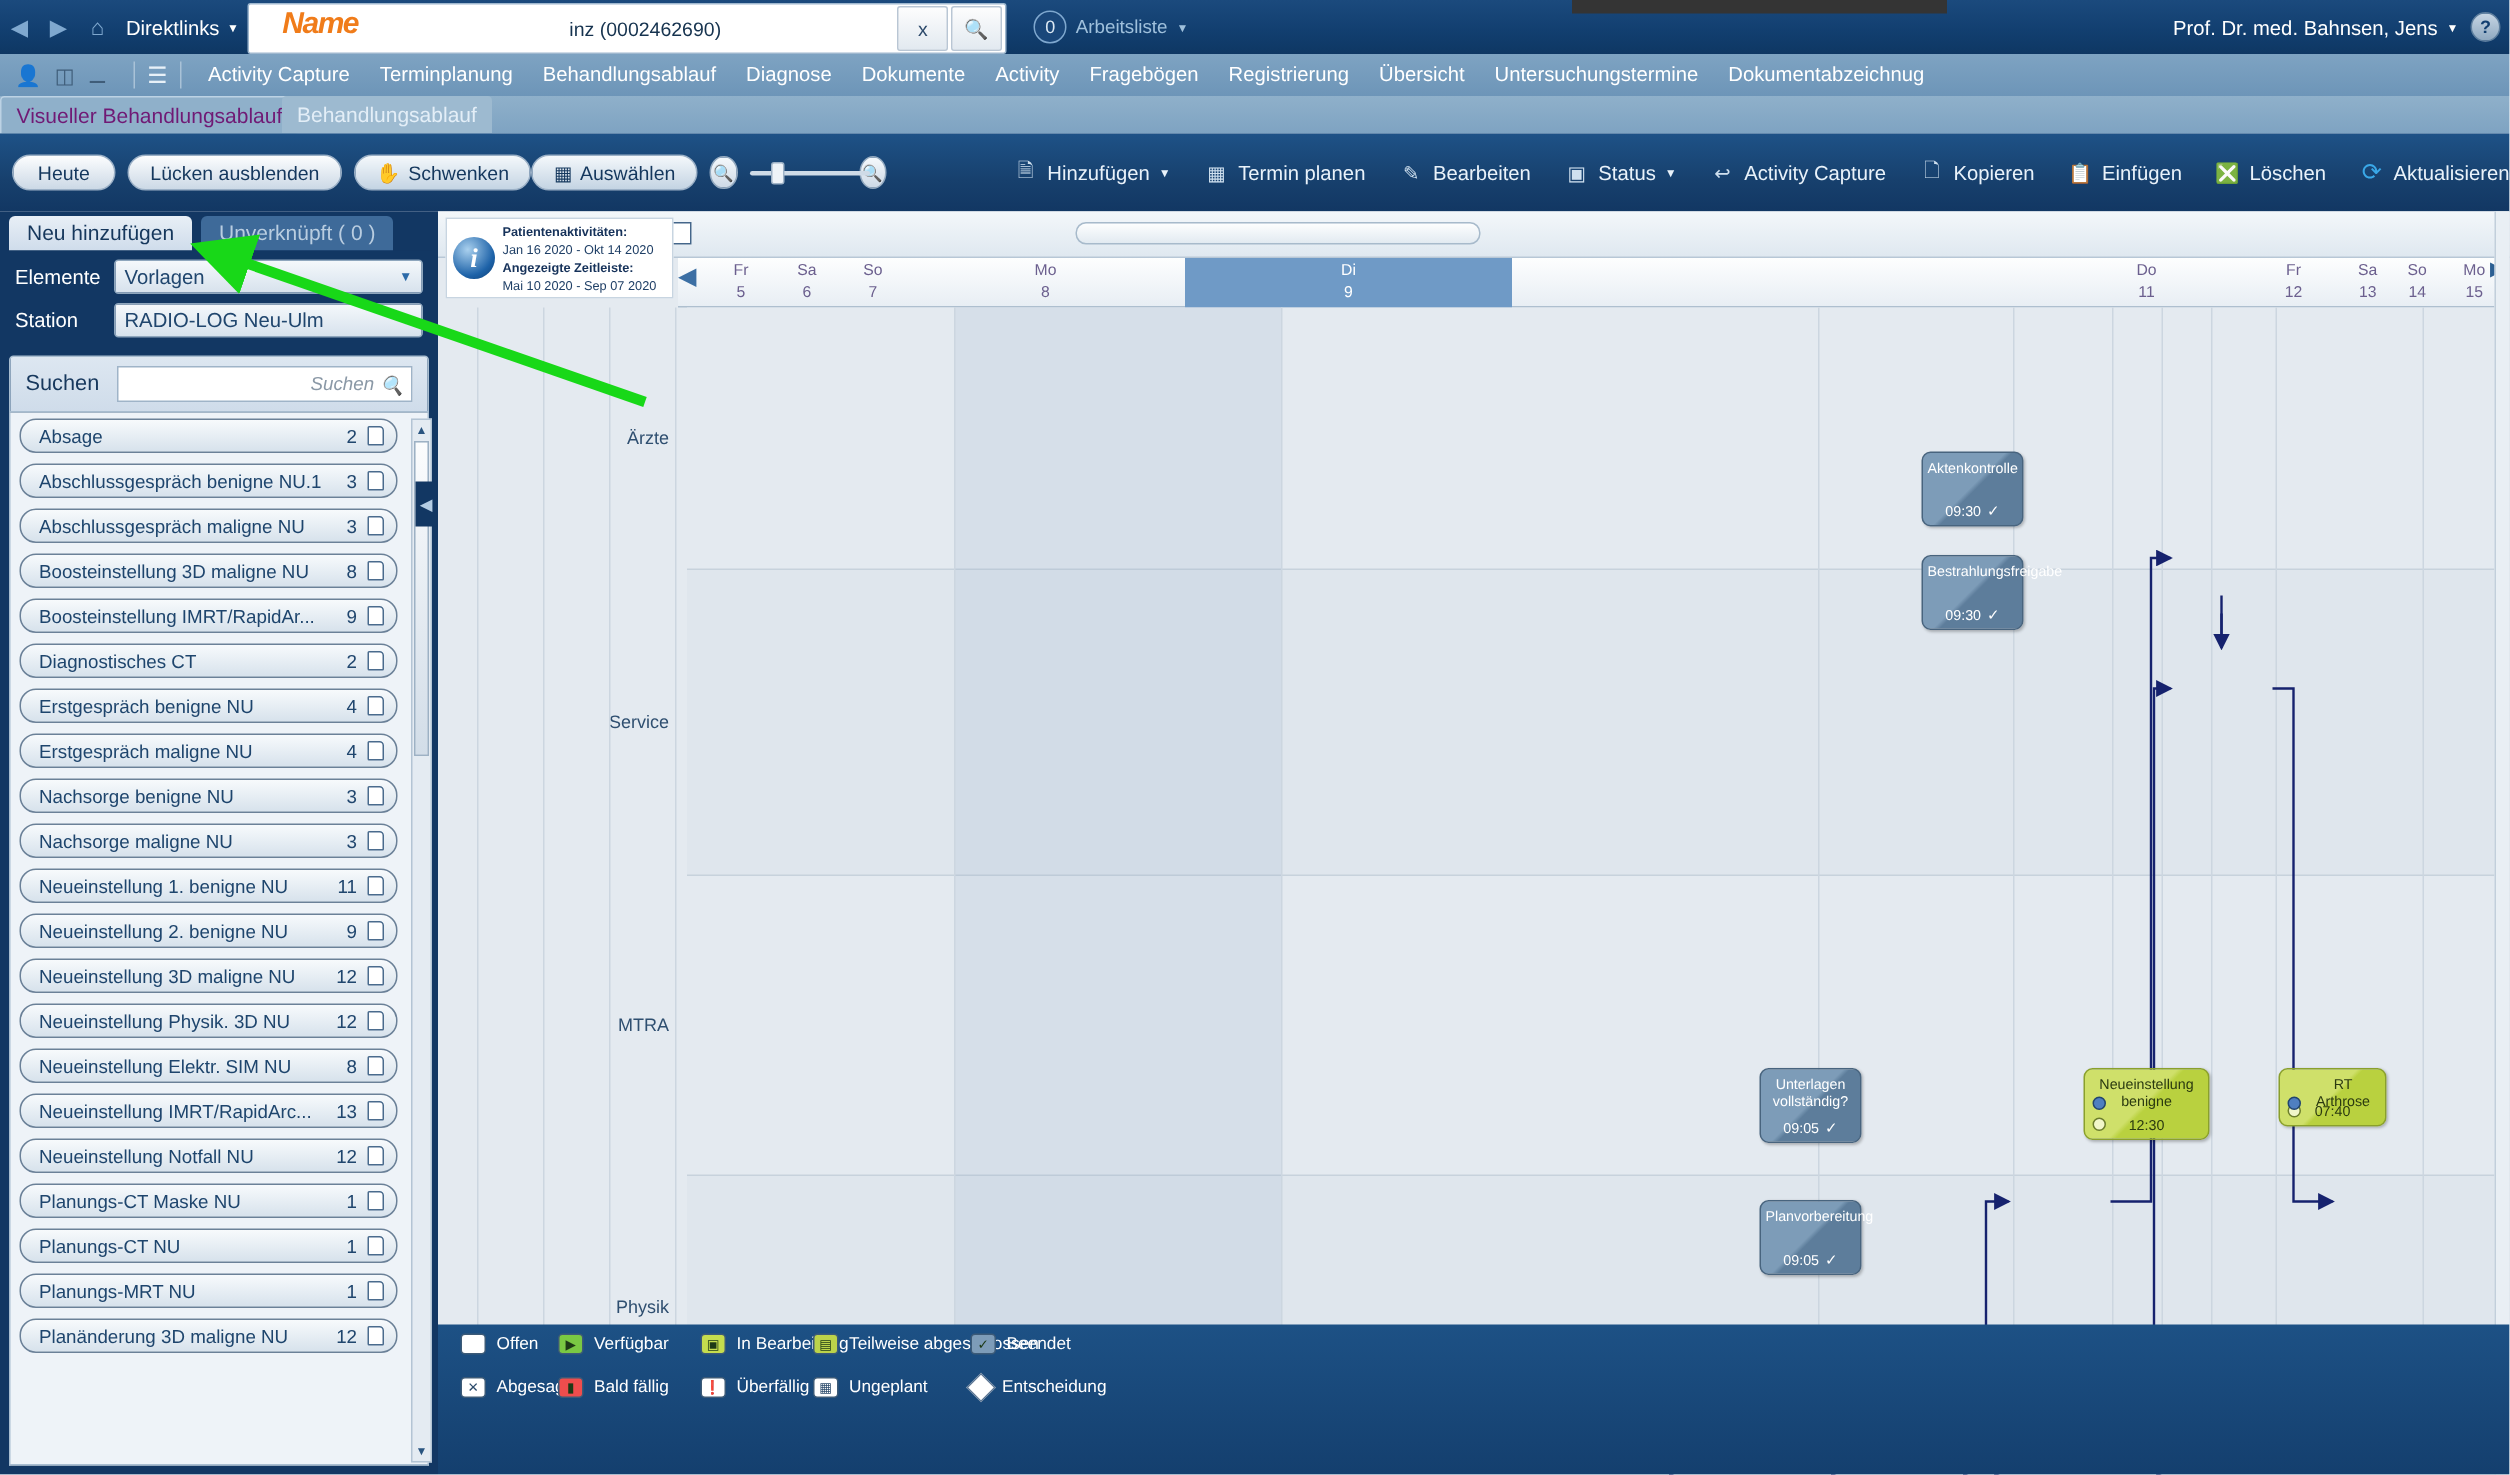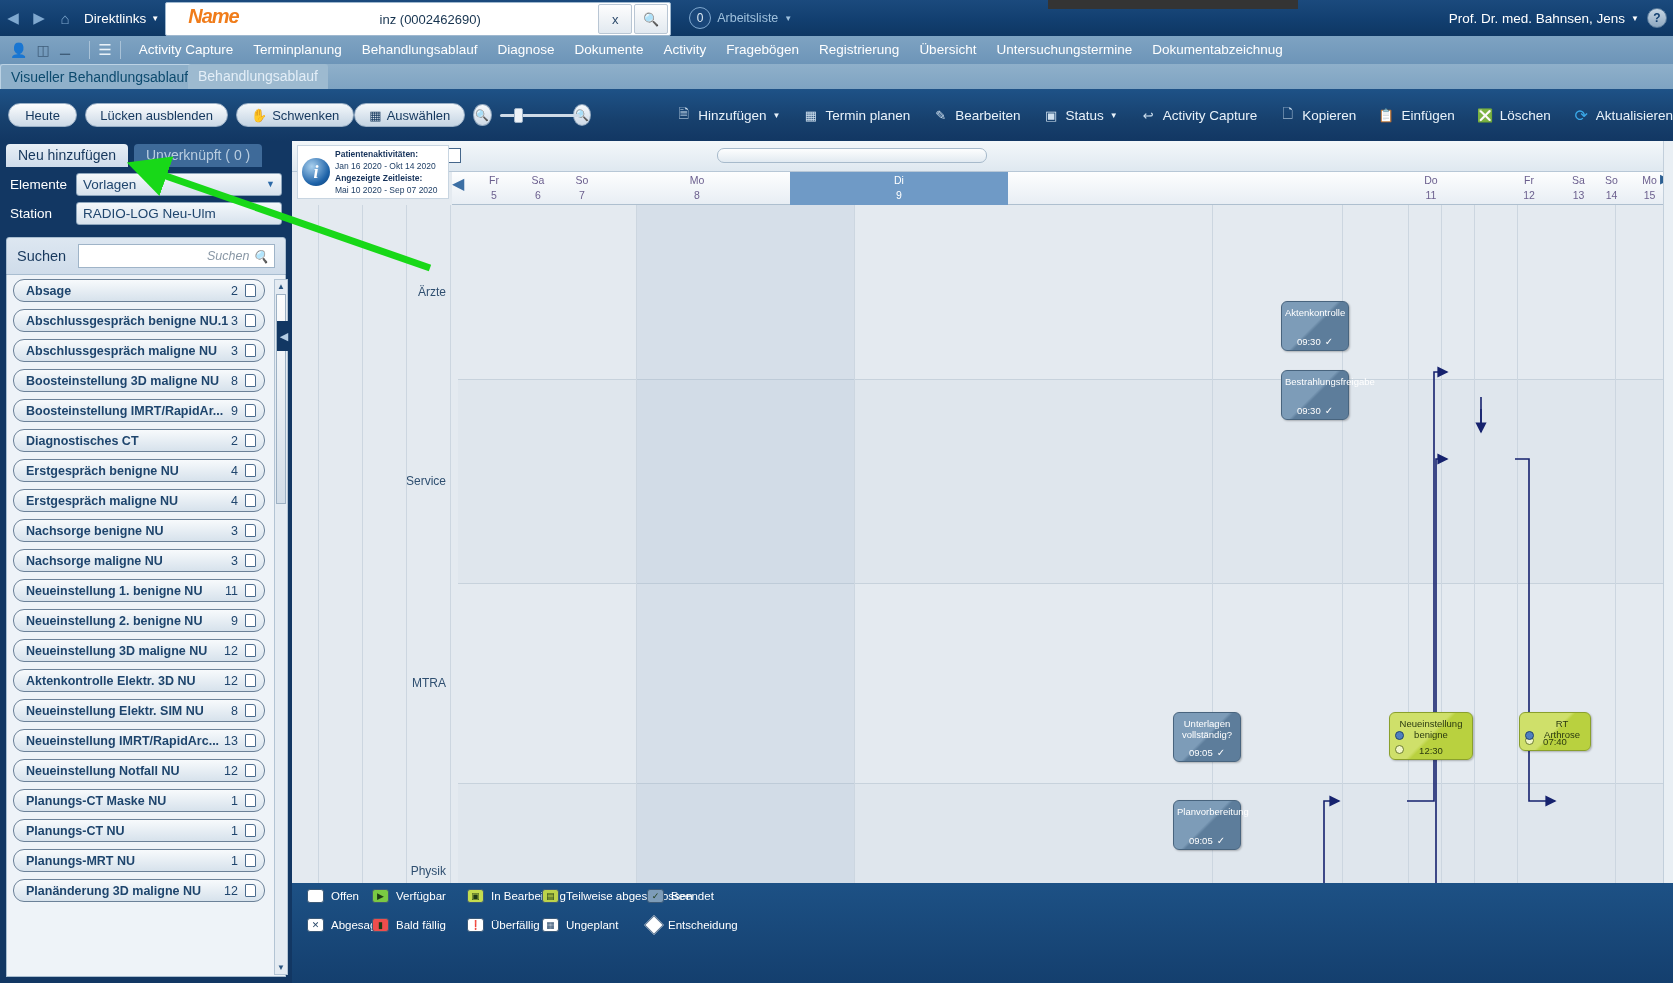--- a/index.html
+++ b/index.html
@@ -48,21 +48,21 @@
   .mb-icons { display:flex; align-items:center; gap:9px; padding:0 10px; }
   .mb-icons span { color:#3f5d79; font-size:14px; }
   .mb-sep { width:1px; height:18px; background:#a9c2d7; margin:0 8px; }
   .menuitem { padding:0 10px; white-space:nowrap; line-height:28px; }
 
   
   .tabsrow { position:absolute; left:0; top:64px; width:1673px; height:25px;
     background:linear-gradient(180deg,#8fb0ca,#7ea3c2); }
   .tab { position:absolute; top:0; height:25px; line-height:25px;
     font-size:14px; padding:0 10px; border-radius:3px 3px 0 0; white-space:nowrap;}
-  .tab.active { left:0; background:#8fb0ca; color:#0c4a6e; border-top:1px solid #bcd2e4;
+  .tab.active { left:0; background:#8fb0ca; color:#701a75; border-top:1px solid #bcd2e4;
     border-left:1px solid #bcd2e4; border-right:1px solid #bcd2e4;}
   .tab.inactive { left:188px; background:#9dbad0; color:#e3eef7; }
 
   
   .toolbar { position:absolute; left:0; top:89px; width:1673px; height:52px;
     background:linear-gradient(180deg,#1e5287 0%,#17406d 60%,#123763 100%);
     display:flex; align-items:center; color:#fff; font-size:13.5px; }
   .pillbtn { height:24px; border-radius:12px; background:linear-gradient(180deg,#fcfdfe,#ccd9e6);
     border:1px solid #9bb0c6; color:#14375d; font-size:13px; display:flex;
     align-items:center; justify-content:center; padding:0 14px; margin-left:8px;
@@ -105,21 +105,21 @@
   .lp-search .box { flex:1; height:24px; background:#fff; border:1px solid #9fb4c8;
     display:flex; align-items:center; justify-content:flex-end; padding:0 5px;
     gap:4px; font-size:12.5px; color:#8a98a6; font-style:italic; }
   .lp-list { position:absolute; left:6px; top:134px; width:280px; height:702px;
     background:#eef3f8; border:1px solid #a8bdd0; border-top:none;
     padding:4px 4px 0 6px; overflow:hidden; }
   .li { height:23px; margin-bottom:7px; width:252px;
     background:linear-gradient(180deg,#f7fafc,#d7e2ec);
     border:1px solid #6b8198; border-radius:11px; display:flex; align-items:center;
     padding:0 8px 0 12px; font-size:12.5px; color:#1e456d; }
-  .li .nm { flex:1; white-space:nowrap; overflow:hidden;font-weight:bold; }
+  .li .nm { flex:1; white-space:nowrap; overflow:hidden; }
   .li .ct { margin-right:7px; color:#20466e; }
   .li .doc { width:11px; height:13px; border:1px solid #4a6b8d; background:#fff;
     border-radius:1px 3px 1px 1px; }
   .lp-scroll { position:absolute; right:4px; top:138px; width:14px; height:696px;
     background:#e4ebf2; border:1px solid #b3c4d4; }
   .lp-scroll .bar { position:absolute; left:1px; top:14px; width:10px; height:210px;
     background:linear-gradient(180deg,#fbfcfd,#d2dde8); border:1px solid #9db1c4;}
   .lp-scroll .up,.lp-scroll .dn { position:absolute; left:0; width:12px; height:13px;
     display:flex; align-items:center; justify-content:center; font-size:8px; color:#2a5580;}
   .lp-scroll .up { top:0; } .lp-scroll .dn { bottom:0; }
@@ -407,21 +407,21 @@
         <span class="nm">Neueinstellung 2. benigne NU</span>
         <span class="ct">9</span>
         <span class="doc"></span>
       </div>
       <div class="li">
         <span class="nm">Neueinstellung 3D maligne NU</span>
         <span class="ct">12</span>
         <span class="doc"></span>
       </div>
       <div class="li">
-        <span class="nm">Aktenkontrolle Elektr. 3D NU</span>
+        <span class="nm">Neueinstellung Physik. 3D NU</span>
         <span class="ct">12</span>
         <span class="doc"></span>
       </div>
       <div class="li">
         <span class="nm">Neueinstellung Elektr. SIM NU</span>
         <span class="ct">8</span>
         <span class="doc"></span>
       </div>
       <div class="li">
         <span class="nm">Neueinstellung IMRT/RapidArc...</span>

